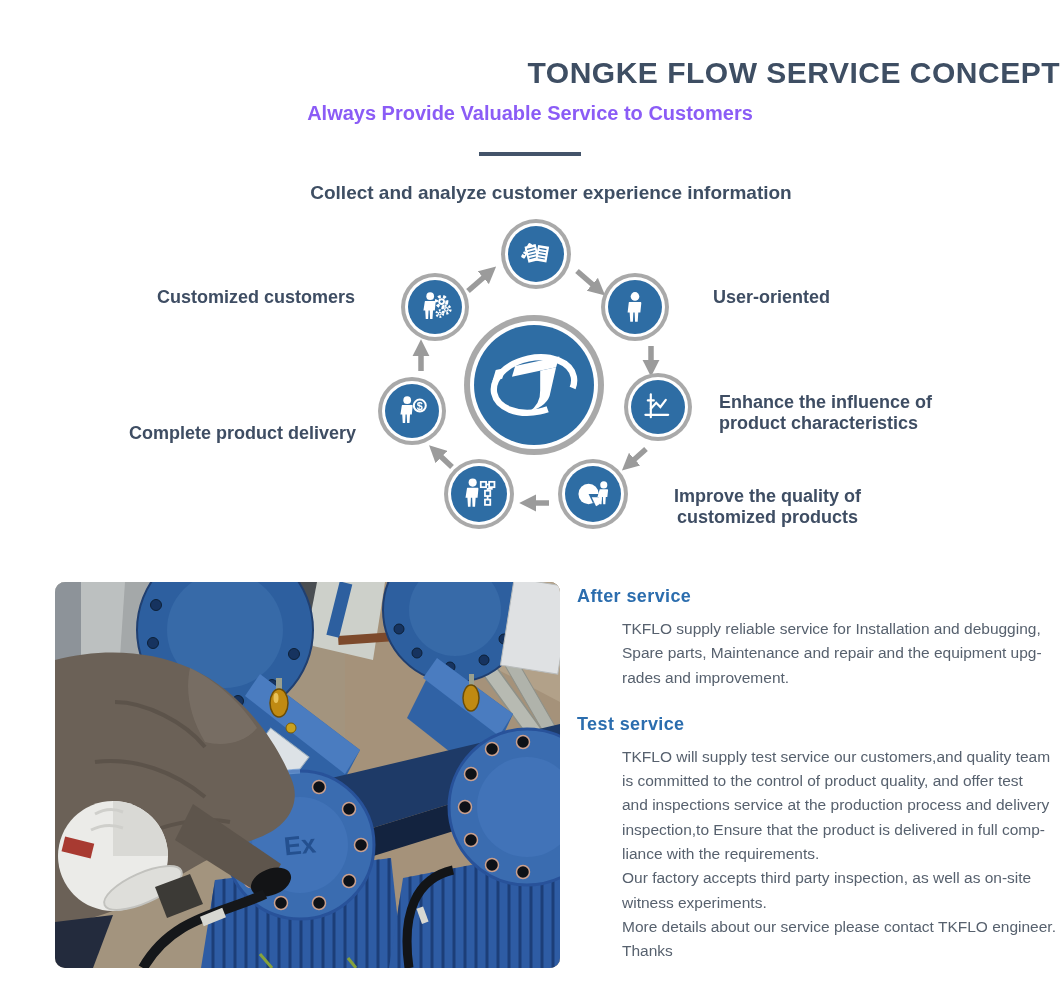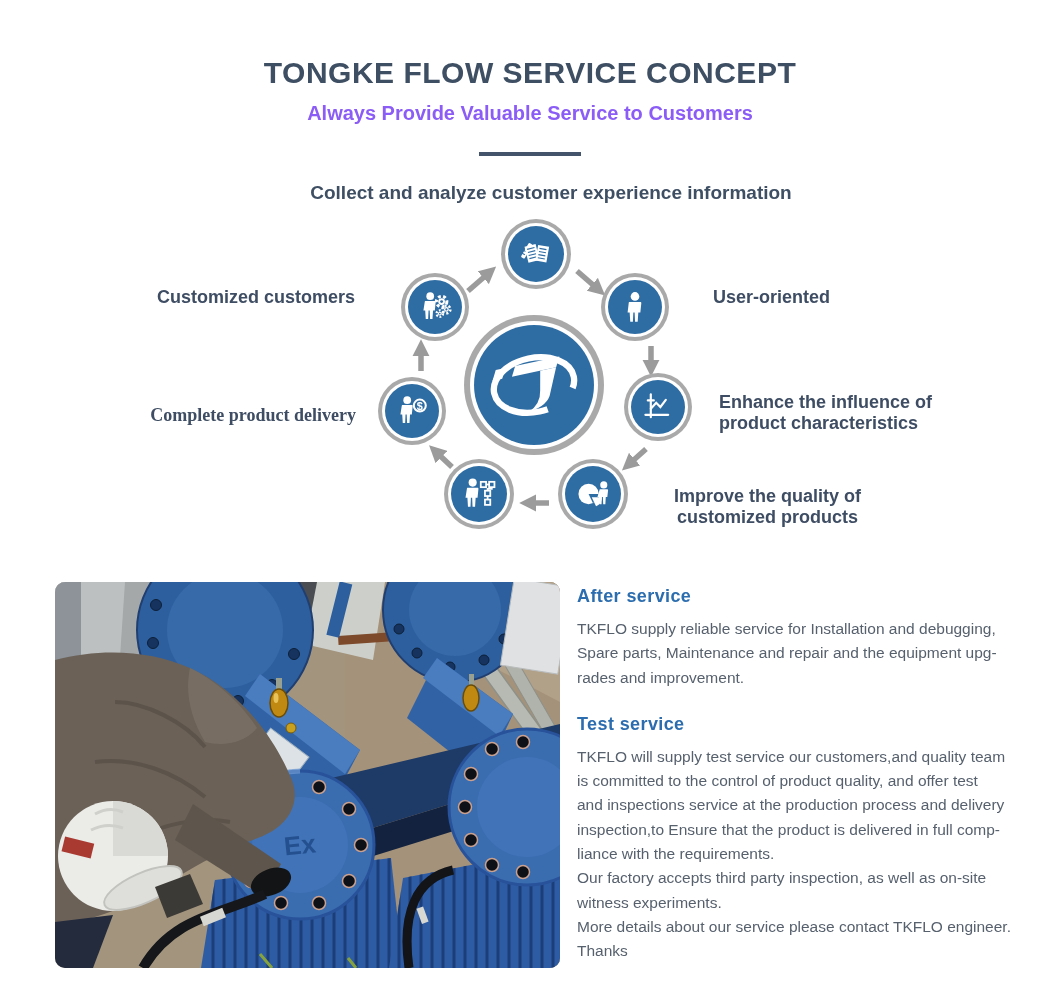--- a/index.html
+++ b/index.html
@@ -1,38 +1,38 @@
 <!DOCTYPE html>
 <html><head>
 <meta charset="utf-8">
 <style>
   html,body{margin:0;padding:0;background:#fff;}
   .stage{position:relative;width:1060px;height:1007px;background:#ffffff;
          font-family:"Liberation Sans",sans-serif;overflow:hidden;}
   .abs{position:absolute;}
-  .title{top:56px;left:0;width:1060px;text-align:center;font-weight:bold;
+  .title{top:56px;left:0;width:1060px;text-align:right;font-weight:bold;
          font-size:30px;letter-spacing:.5px;color:#3E4E63;}
   .subtitle{top:102px;left:0;width:1060px;text-align:center;font-weight:bold;
          font-size:20px;color:#8b5cf6;}
   .divider{top:152px;left:479px;width:102px;height:4px;background:#44546A;}
   .diag-heading{top:182px;left:0;width:1040px;text-align:center;font-weight:bold;
          font-size:19px;color:#3E4E63;padding-left:31px;}
   .node{position:absolute;border-radius:50%;background:#2E6DA4;
         box-shadow:0 0 0 3px #fff,0 0 0 7px #A9A9A9;
         display:flex;align-items:center;justify-content:center;}
   .node-center{box-shadow:0 0 0 4px #fff,0 0 0 10px #A9A9A9;}
   .node svg{display:block;}
   .dlabel{position:absolute;font-weight:bold;font-size:18px;line-height:20.5px;
           color:#3E4D63;white-space:pre;}
   .dlabel.r{text-align:right;}
   .photo{left:55px;top:582px;width:505px;height:386px;border-radius:10px;overflow:hidden;}
   .col{position:absolute;left:577px;top:586px;width:470px;}
   .sec-h{font-size:18px;font-weight:bold;color:#2B6DAE;letter-spacing:.4px;}
   .sec-h2{margin-top:24px;}
-  .sec-b{margin-top:10px;font-size:15.5px;line-height:24.3px;color:#57616E;white-space:pre;}
+  .sec-b{margin-top:10px;font-size:15.5px;line-height:24.3px;color:#57616E;white-space:pre;margin-left:45px;}
 </style>
 </head>
 <body>
 
 <div class="stage">
 
   <div class="abs title">TONGKE FLOW SERVICE CONCEPT</div>
   <div class="abs subtitle">Always Provide Valuable Service to Customers</div>
   <div class="abs divider"></div>
   <div class="abs diag-heading">Collect and analyze customer experience information</div>
@@ -150,21 +150,21 @@
       <circle cx="11.5" cy="15" r="8" fill="#fff"></circle>
       <path d="M11.5,15 L19.5,15 A8,8 0 0,1 14.9,22.2 Z" fill="#2E6DA4"></path>
       <path d="M14,17.5 L22,17.5 A8,8 0 0,1 17.4,24.7 Z" fill="#fff"></path>
       <circle cx="23.5" cy="7.8" r="2.8" fill="#fff"></circle>
       <path d="M20.7,11.2 h5.6 c.4,0 .65,.3 .6,.75 l-.6,5.5 h-1.2 l-.35,5.7 h-1.7 l-.25,-5.7 h-.8 l-.25,5.7 h-1.7 l-.35,-5.7 h-1.2 L20.1,11.95 c-.05,-.45 .2,-.75 .6,-.75 z" fill="#fff"></path>
     </svg>
   </div>
 
   <div class="dlabel r" style="right:705px;top:287px;">Customized customers</div>
   <div class="dlabel" style="left:713px;top:287px;">User-oriented</div>
-  <div class="dlabel r" style="right:704px;top:405px;font-family:Liberation Serif, serif;">Complete product delivery</div>
+  <div class="dlabel r" style="right:704px;top:423px;">Complete product delivery</div>
   <div class="dlabel" style="left:719px;top:392px;">Enhance the influence of
 product characteristics</div>
   <div class="dlabel" style="left:674px;top:486px;text-align:center;">Improve the quality of
 customized products</div>
 
   <div class="abs photo">
   <svg width="505" height="386" viewBox="0 0 505 386">
     <defs>
       <clipPath id="m1">
             <polygon points="160,298 336,276 348,386 146,386"></polygon>

